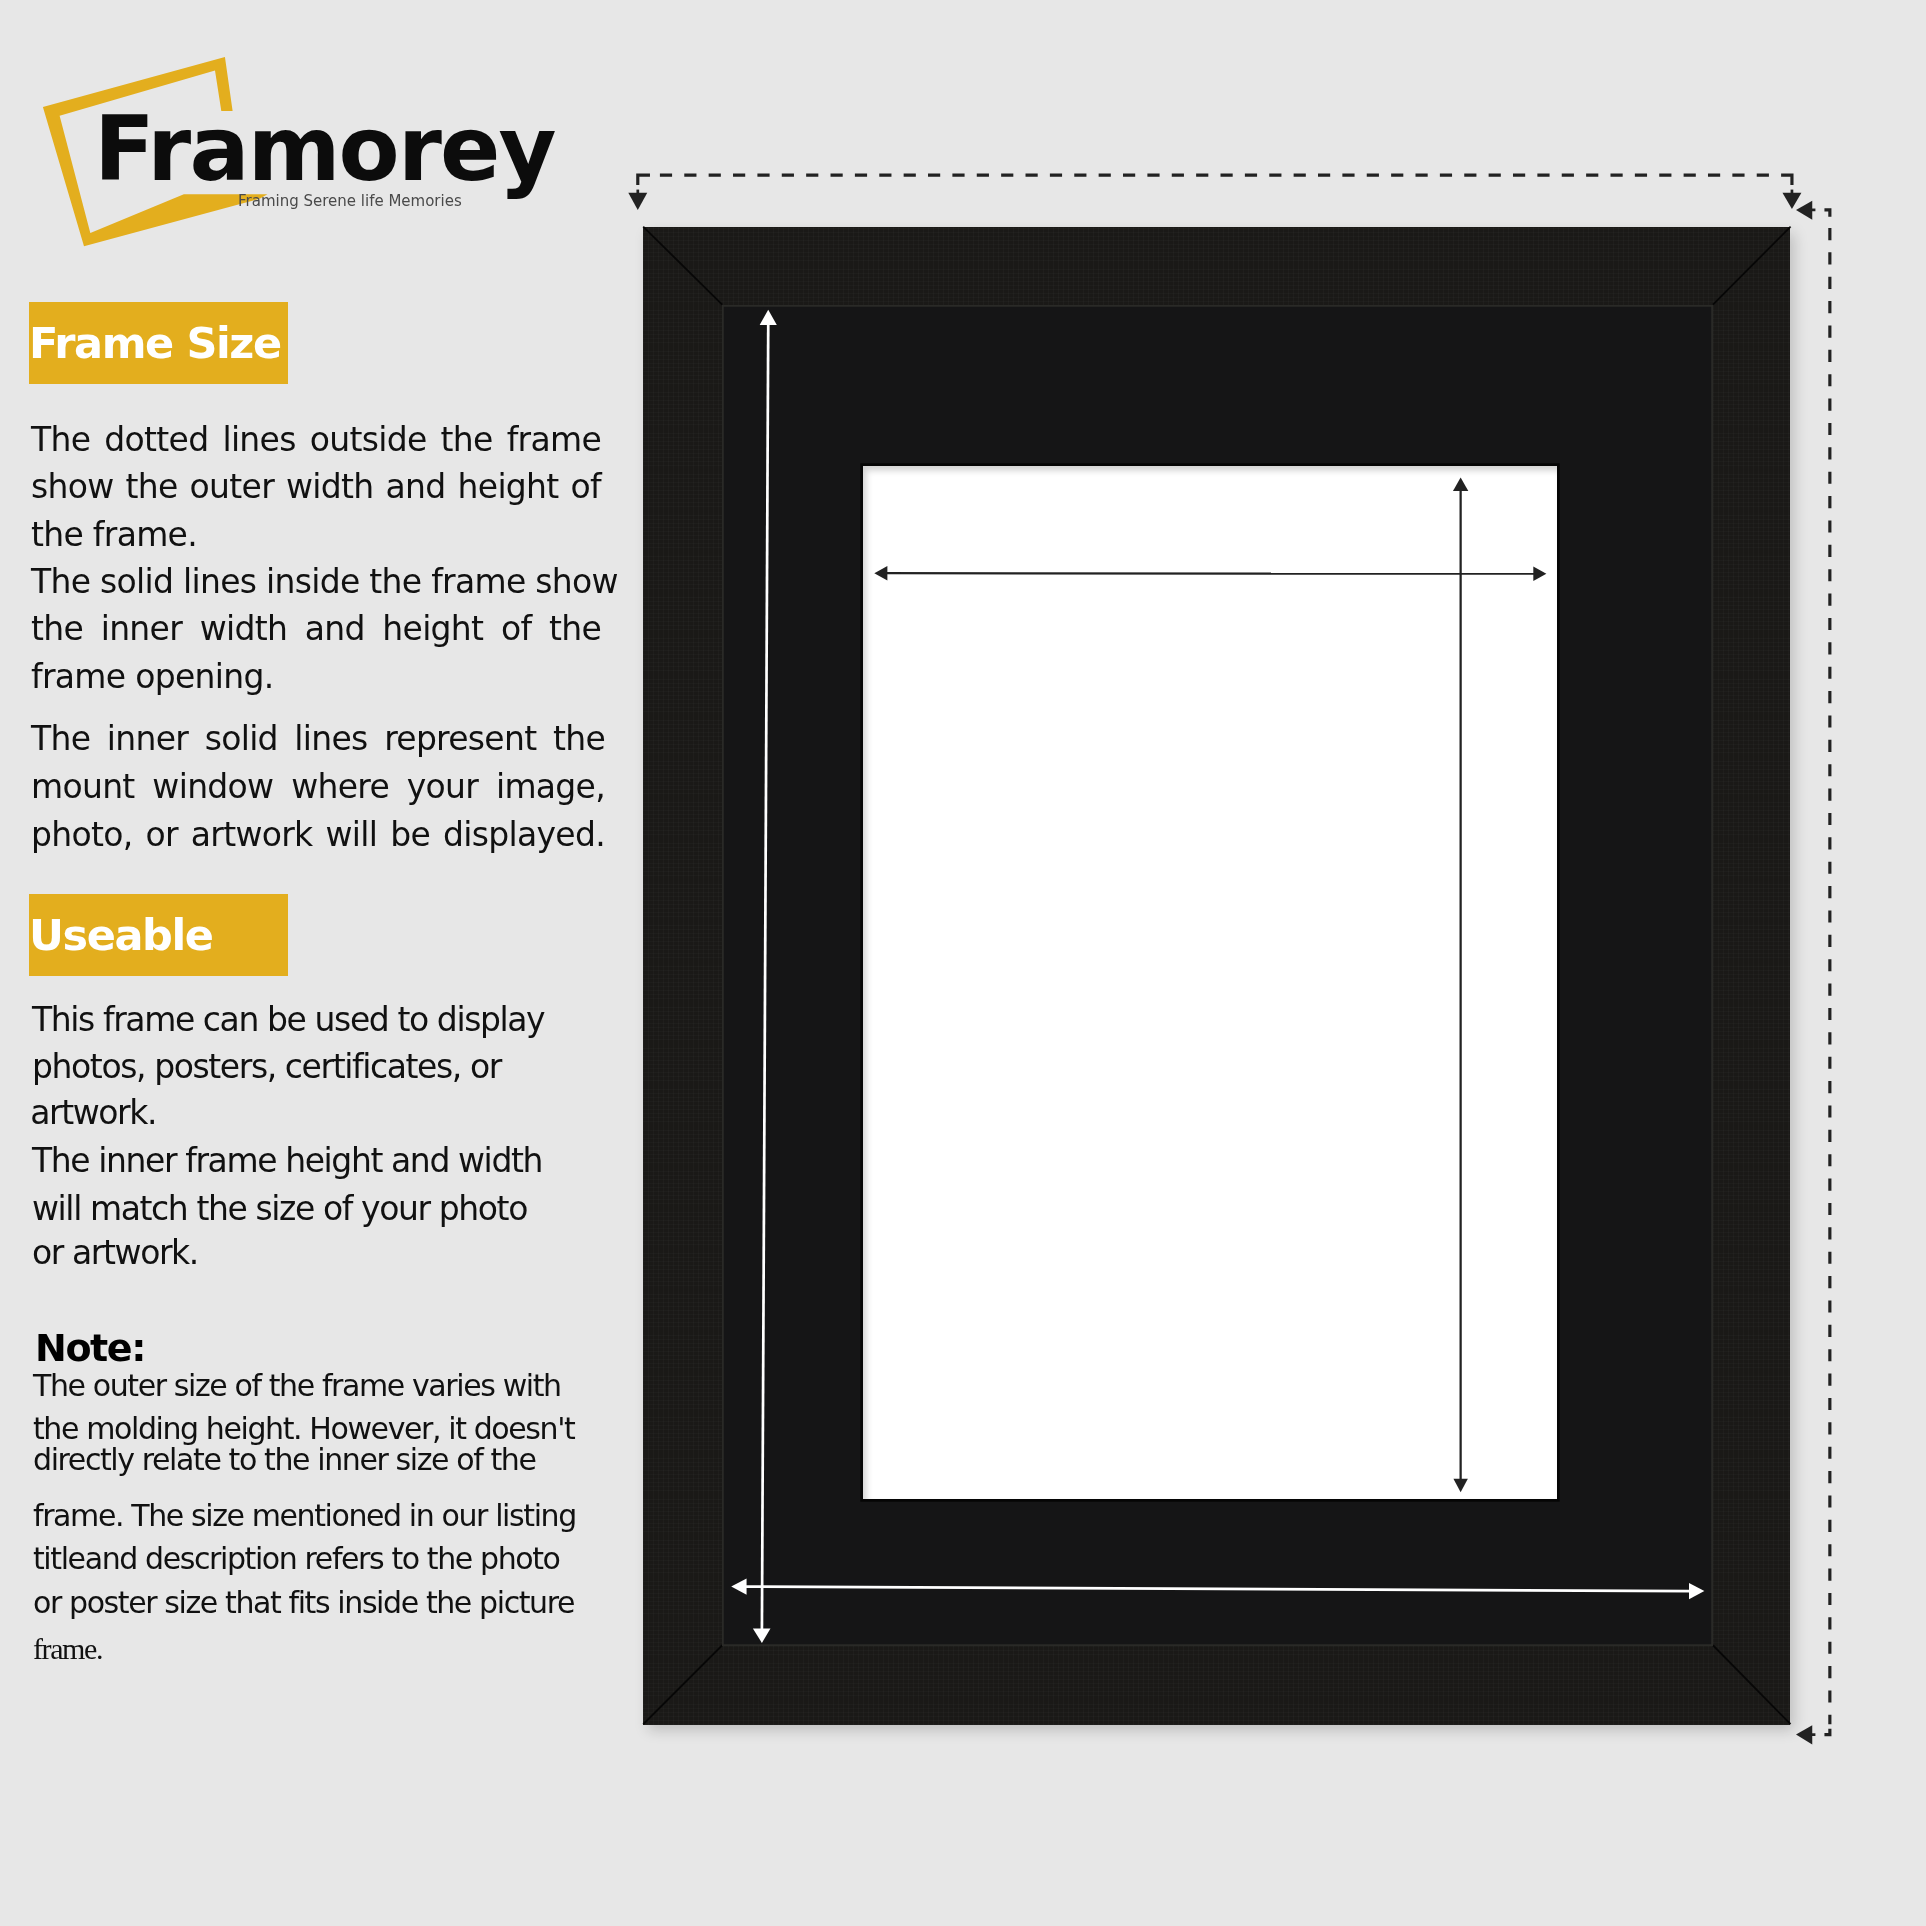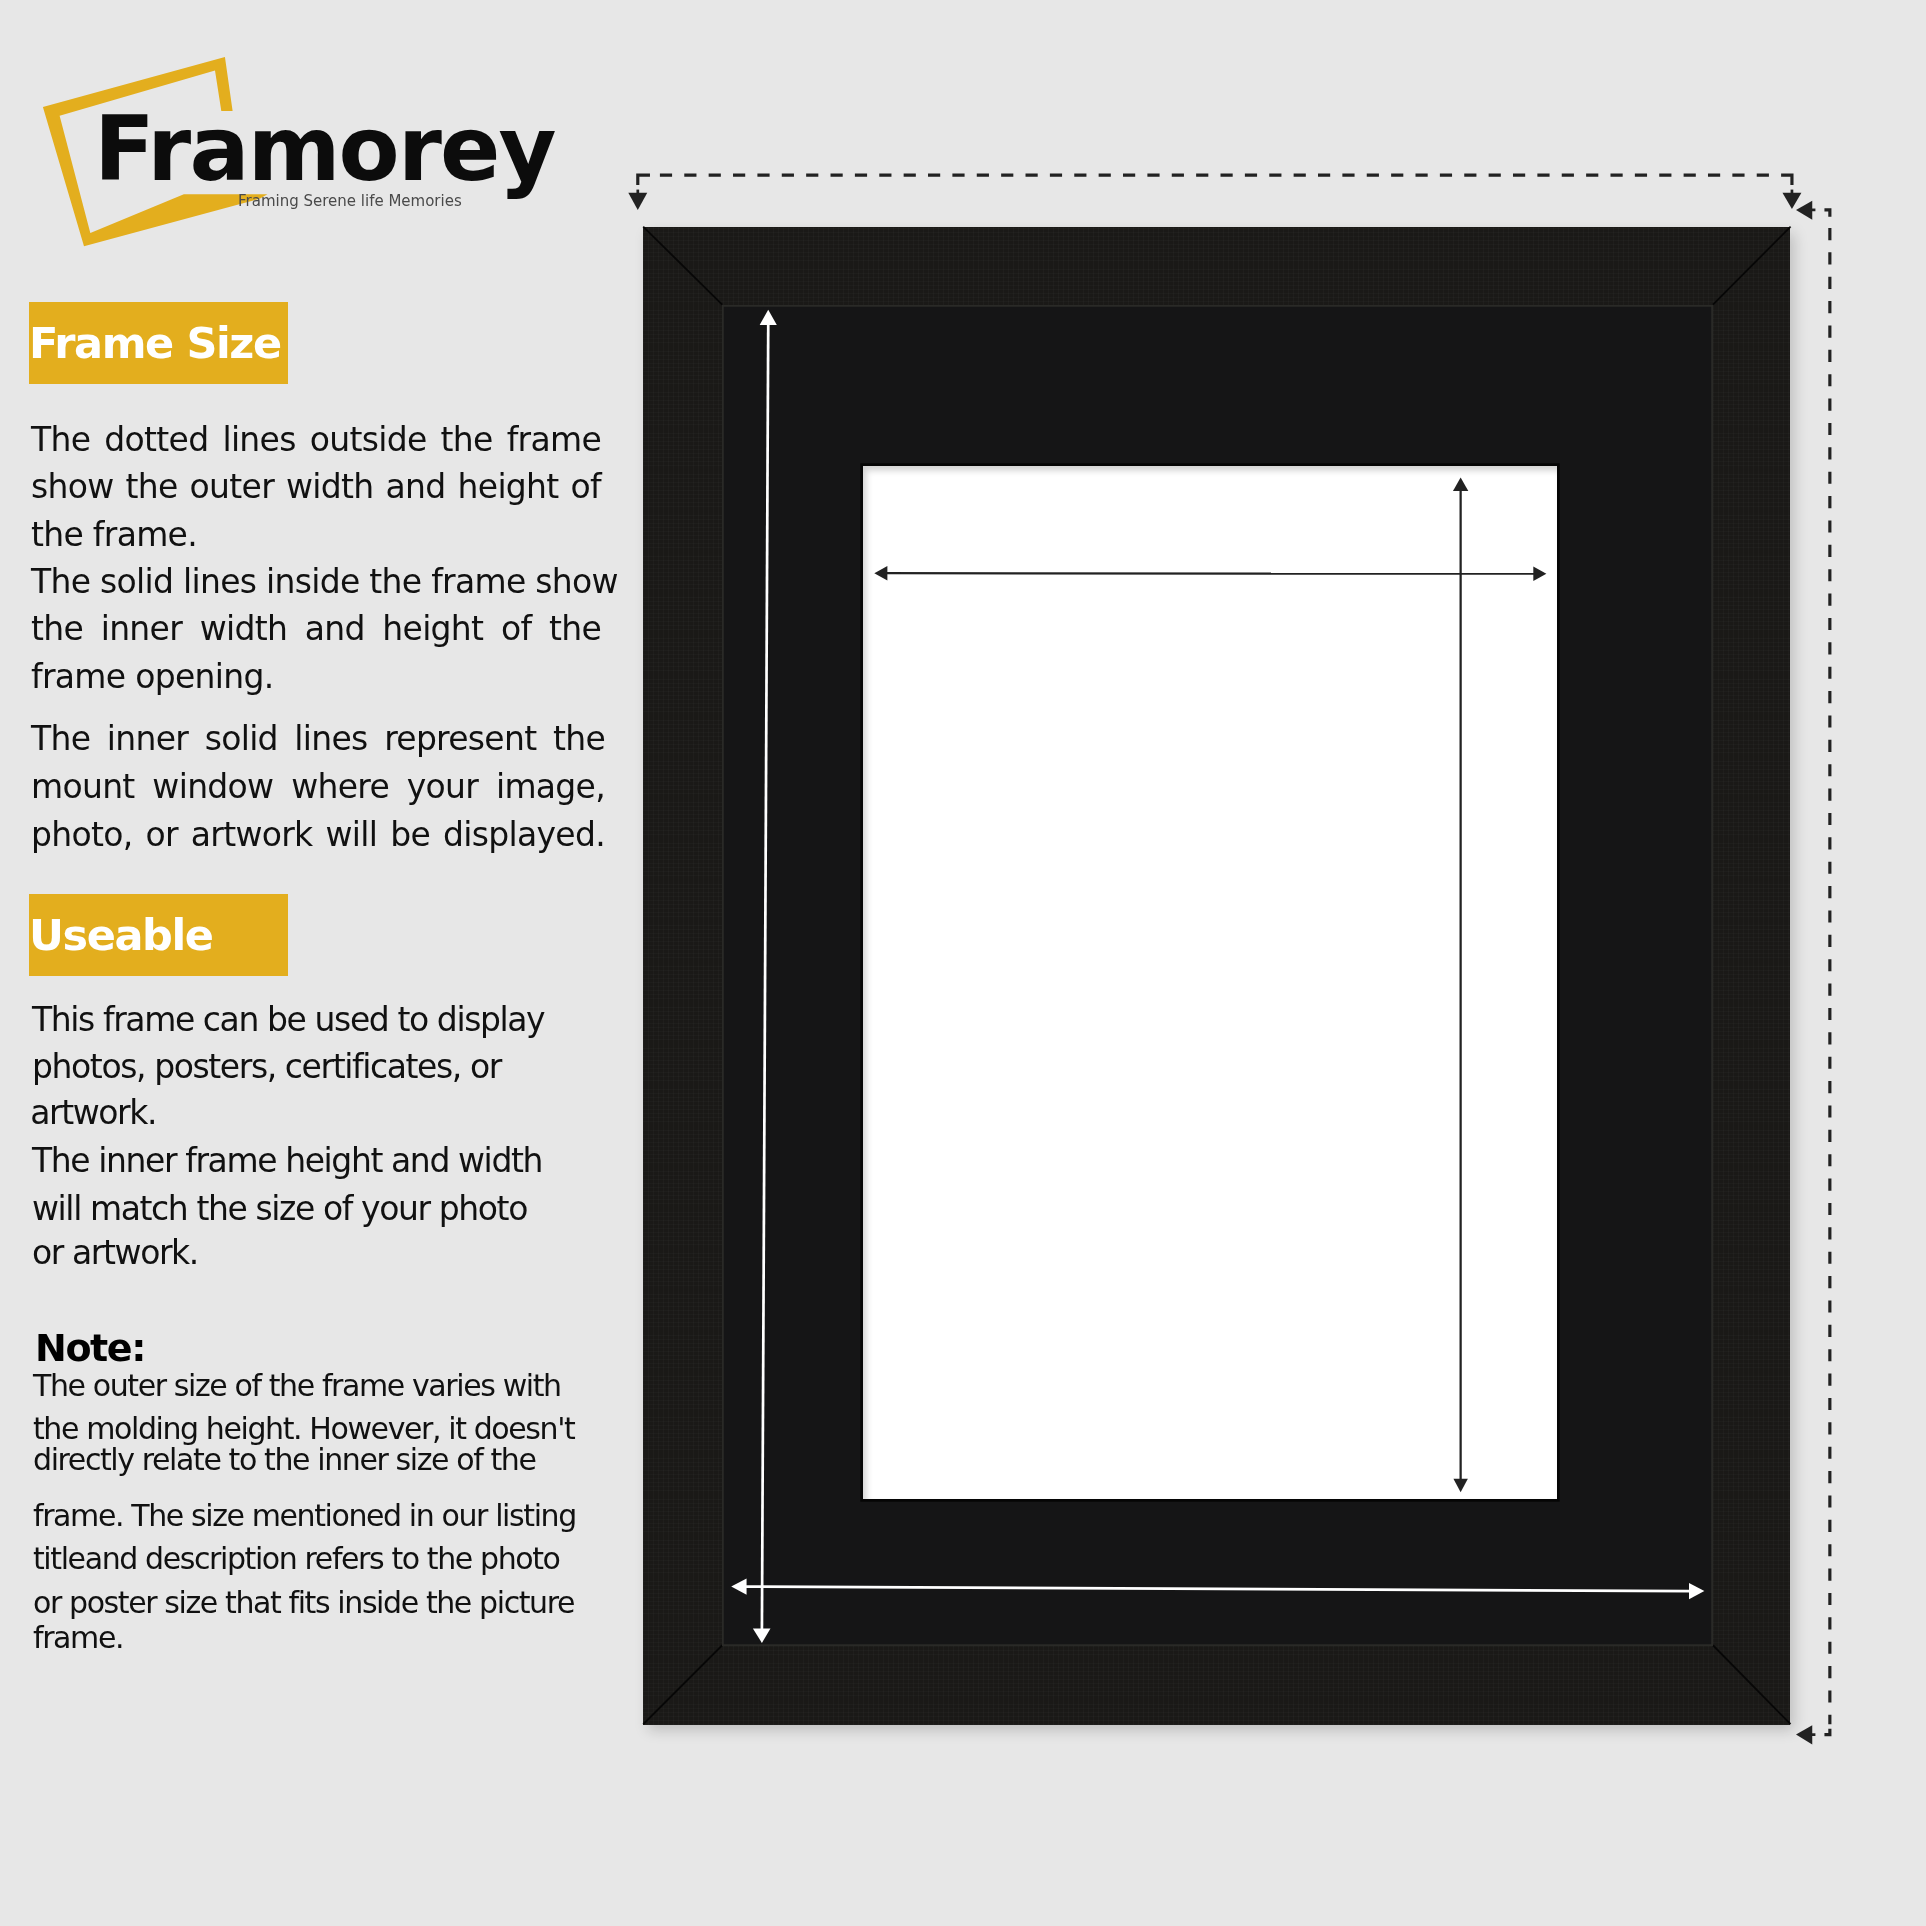--- a/index.html
+++ b/index.html
@@ -124,21 +124,21 @@
 </div>
 
 <div class="note-title">Note:</div>
 <div class="para nt" style="top: 1368px;">
   <div class="line" style="top:0px;">The outer size of the frame varies with</div>
   <div class="line" style="top:43px;">the molding height. However, it doesn't</div>
   <div class="line" style="top:74px;">directly relate to the inner size of the</div>
   <div class="line" style="top:130px;">frame. The size mentioned in our listing</div>
   <div class="line" style="top:173px;">titleand description refers to the photo</div>
   <div class="line" style="top:217px;">or poster size that fits inside the picture</div>
-  <div class="line" style="top:252px;">frame.</div>
+  <div class="line" style="top:264px;font-family:Liberation Serif, serif;">frame.</div>
 </div>
 
 <div>
   <div class="frame-outer">
     <div class="frame-grain"></div>
   </div>
 
   <svg class="diagram" width="1926" height="1926" viewBox="0 0 4267 4267">
     <g stroke="#050505" stroke-width="4" opacity="0.9">
       <line x1="1425" y1="502" x2="1600" y2="675"></line>

